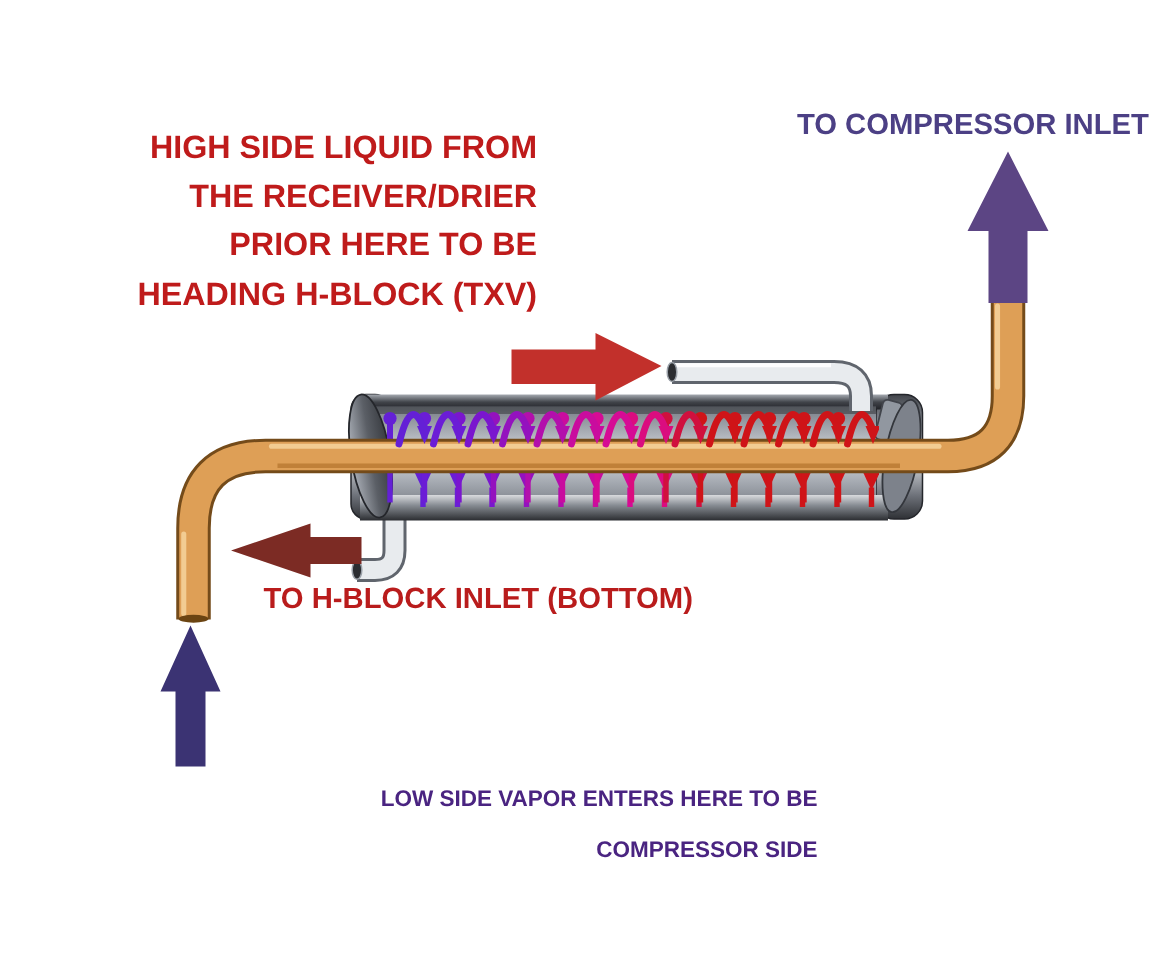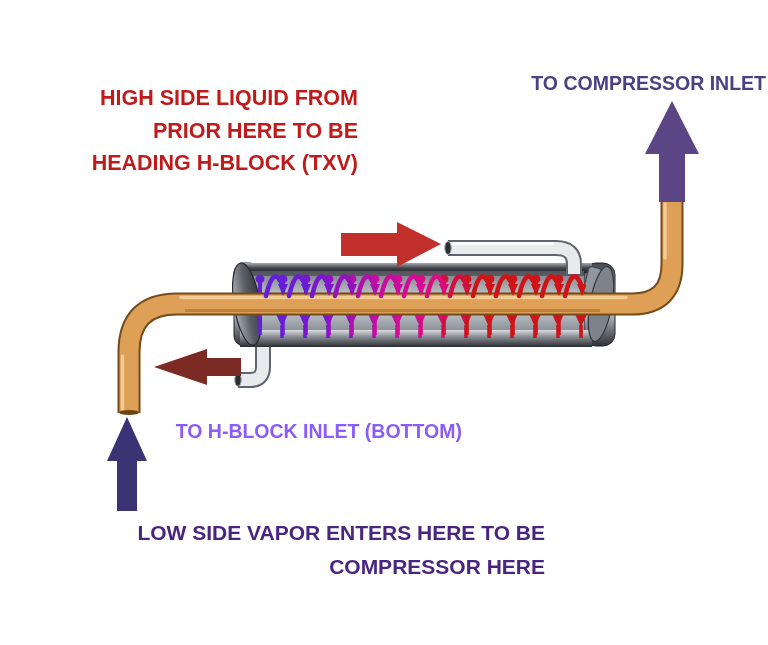--- a/index.html
+++ b/index.html
@@ -4,21 +4,21 @@
 <style>
   html,body{margin:0;padding:0;background:#fff;}
   .stage{position:relative;width:768px;height:645px;background:#ffffff;overflow:hidden;
          font-family:"Liberation Sans",sans-serif;}
   .stage svg{position:absolute;left:0;top:0;}
   .label{position:absolute;font-weight:bold;text-align:right;letter-spacing:0px;}
   .label .ln{display:block;white-space:pre;}
   #high-side-label{left:28px;top:82px;width:330px;font-size:21.5px;line-height:32.5px;}
   #compressor-label{left:500px;top:72px;width:266px;font-size:19.5px;line-height:22px;}
   #h-block-label{left:140px;top:388px;width:322px;font-size:19.5px;line-height:22px;}
-  #low-side-label{left:55px;top:516px;width:490px;font-size:21px;line-height:33.5px;}
+  #low-side-label{left:55px;top:516px;width:490px;font-size:15px;line-height:33.5px;}
 </style>
 </head>
 <body>
 
 <div class="stage">
 
   <svg width="768" height="645" viewBox="0 0 768 645">
     <defs>
       <linearGradient id="gradTop" gradientUnits="userSpaceOnUse" x1="0" y1="262" x2="0" y2="273">
         <stop offset="0" stop-color="#b9bec5"></stop>
@@ -193,25 +193,26 @@
     </g>
 
     <polygon points="341,233 397,233 397,222 441,244 397,267 397,256 341,256" fill="#C2302B"></polygon>
     <polygon points="241,358 207,358 207,349 154,367 207,385 207,376 241,376" fill="#7C2B24"></polygon>
     <polygon points="659,202 659,154 645,154 672,101 699,154 685,154 685,202" fill="#5C4584"></polygon>
     <polygon points="117,511 117,461 107,461 127,417 147,461 137,461 137,511" fill="#3B3373"></polygon>
   </svg>
 
   <div class="label" id="high-side-label" style="color: rgb(191, 27, 27);">
     <span class="ln">HIGH SIDE LIQUID FROM</span>
+    <span class="ln">THE RECEIVER/DRIER</span>
     <span class="ln">PRIOR HERE TO BE</span>
     <span class="ln">HEADING H-BLOCK (TXV)</span>
   </div>
 
   <div class="label" id="compressor-label" style="color: rgb(76, 64, 133);">TO COMPRESSOR INLET</div>
 
-  <div class="label" id="h-block-label" style="color: #8b5cf6; margin-top: 32px;">TO H-BLOCK INLET (BOTTOM)</div>
+  <div class="label" id="h-block-label" style="color: #b91c1c;">TO H-BLOCK INLET (BOTTOM)</div>
 
   <div class="label" id="low-side-label" style="color: rgb(74, 36, 129);">
     <span class="ln">LOW SIDE VAPOR ENTERS HERE TO BE</span>
-    <span class="ln">COMPRESSOR HERE</span>
+    <span class="ln">COMPRESSOR SIDE</span>
   </div>
 </div>
 
 </body></html>

